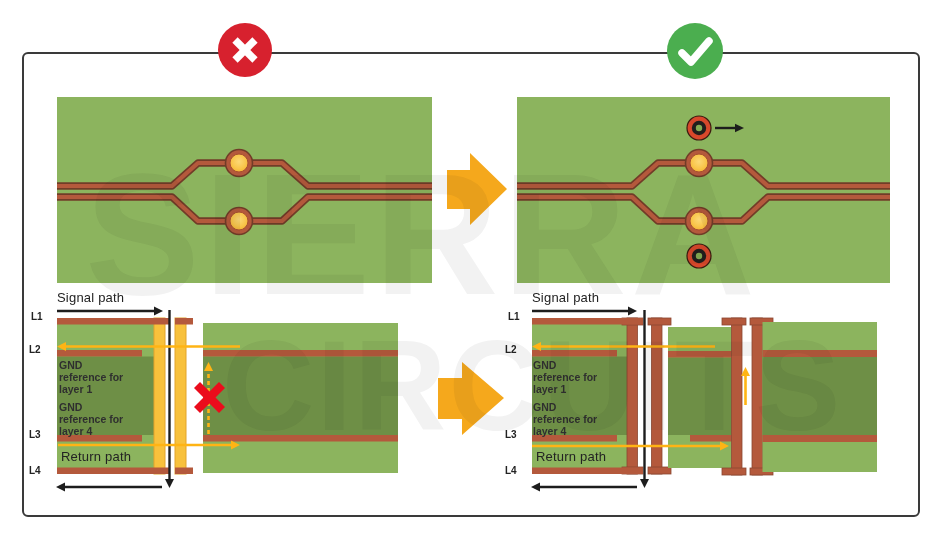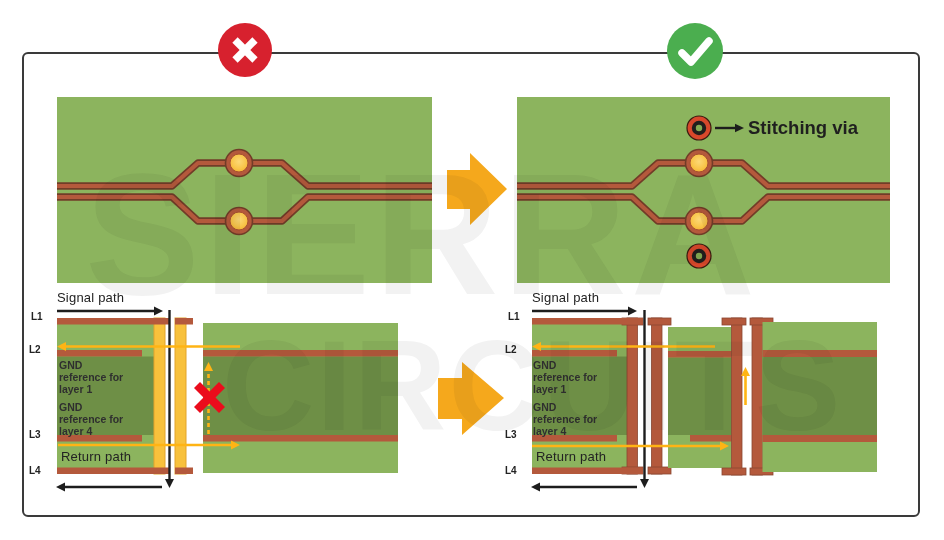--- a/index.html
+++ b/index.html
@@ -128,21 +128,20 @@
     <g>
       <circle cx="182" cy="159" r="12" class="stitch-ring"></circle>
       <circle cx="182" cy="159" r="7.2" class="stitch-core"></circle>
       <circle cx="182" cy="159" r="3.2" class="stitch-hole"></circle>
     </g>
     <g>
       <line x1="198" y1="31" x2="219" y2="31" class="stroke-ink" stroke-width="2"></line>
       <polygon points="227,31 218,26.8 218,35.2" class="fill-ink"></polygon>
     </g>
   </svg>
-  <div class="lbl stitch-lbl" style="left:748px;top:117px">Stitching via</div>
 
   <svg class="abs" style="left:440px;top:148px" width="72" height="82" viewBox="0 0 72 82">
     <polygon class="block-arrow" points="7,22 30,22 30,5 67,41 30,77 30,61 7,61"></polygon>
   </svg>
   <svg class="abs" style="left:434px;top:358px" width="75" height="82" viewBox="0 0 75 82">
     <polygon class="block-arrow" points="4,20 28,20 28,4 70,40 28,77 28,61 4,61"></polygon>
   </svg>
 
   <svg class="abs" style="left:28px;top:283px" width="385" height="225" viewBox="0 0 385 225">
     <g>

